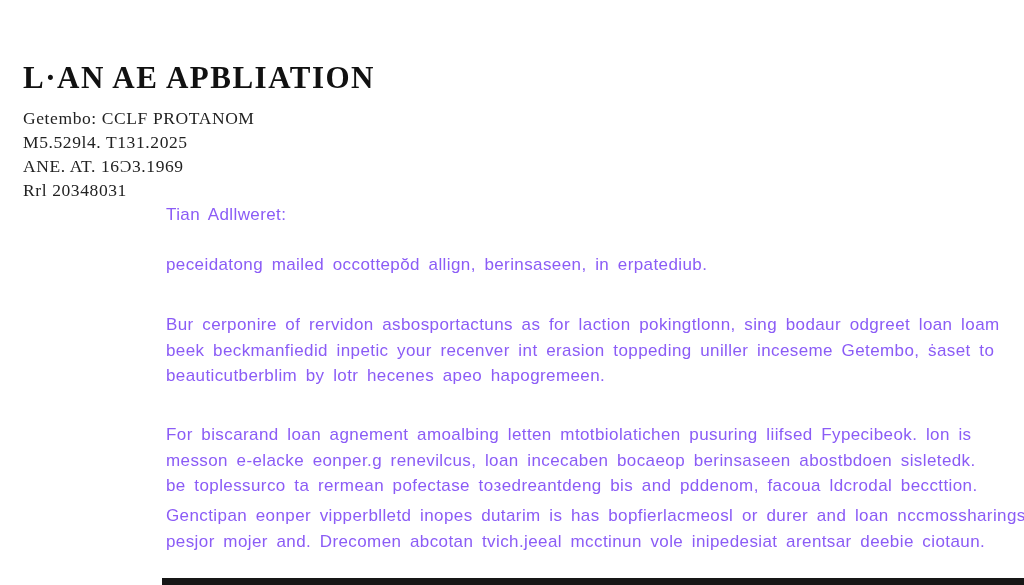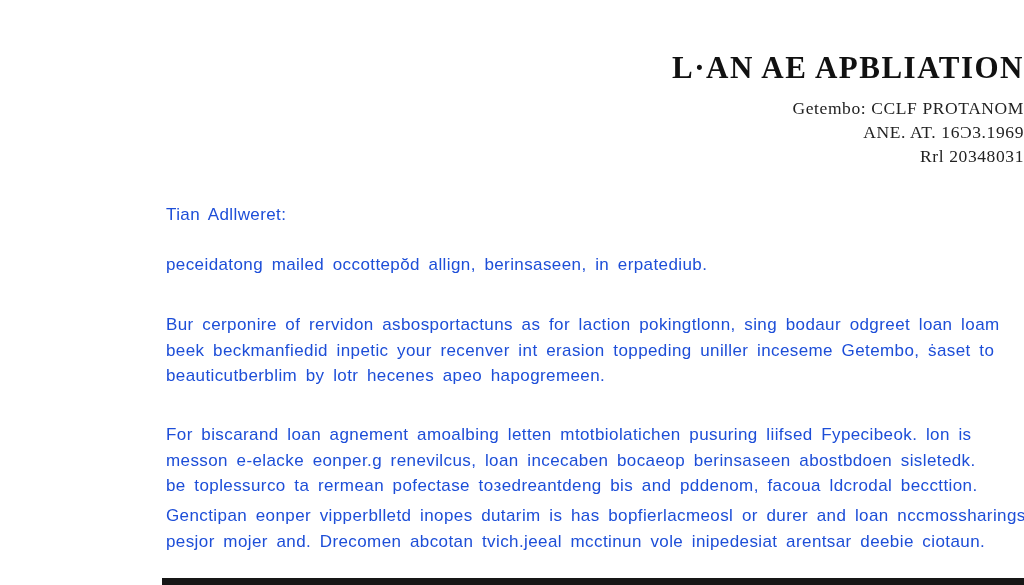--- a/index.html
+++ b/index.html
@@ -5,24 +5,25 @@
   html,body{margin:0;padding:0;background:#ffffff;}
   #page{
     position:relative;
     width:1024px;height:585px;
     background:#ffffff;
     overflow:hidden;
     font-family:"Liberation Sans","DejaVu Sans",sans-serif;
   }
   
   #letterhead{
-    position:absolute;top:50px;left:0;right:0;
-    text-align:right;
+    position:absolute;top:60px;left:0;right:0;
+    text-align:left;
     font-family:"Liberation Serif","DejaVu Serif",serif;
     color:#1c1c1c;
+    padding-left:23px;
   }
   .doc-title{
     font-size:31px;
     font-weight:700;
     letter-spacing:1.5px;
     color:#111111;
     margin:0 0 10px 0;
   }
   .subtitle-line{
     font-size:17.5px;
@@ -30,21 +31,21 @@
     letter-spacing:0.6px;
     color:#222222;
   }
   
   .bodytext{
     position:absolute;
     left:166px;
     width:745px;
     font-size:17px;
     line-height:25.5px;
-    color:#1d4ed8;
+    color:#8b5cf6;
     letter-spacing:0.4px;
     word-spacing:3.5px;
   }
   #salutation{top:202px;}
   #para-1{top:252px;}
   #para-2{top:312px;}
   #para-3{top:422px;}
   #para-4{top:503px;}
   .pline{white-space:nowrap;}
   
@@ -56,20 +57,21 @@
   }
 </style>
 </head>
 <body>
 
 <div id="page">
 
   <div id="letterhead">
     <div class="doc-title">L·AN AE APBLIATION</div>
     <div class="subtitle-line">Getembo: CCLF PROTANOM</div>
+    <div class="subtitle-line">M5.529l4. T131.2025</div>
     <div class="subtitle-line">ANE. AT. 16Ɔ3.1969</div>
     <div class="subtitle-line">Rrl 20348031</div>
   </div>
 
   <div id="salutation" class="bodytext">Tian Adllweret:</div>
 
   <div id="para-1" class="bodytext">
     <div class="pline">peceidatong mailed occottepŏd allign, berinsaseen, in erpatediub.</div>
   </div>
 

